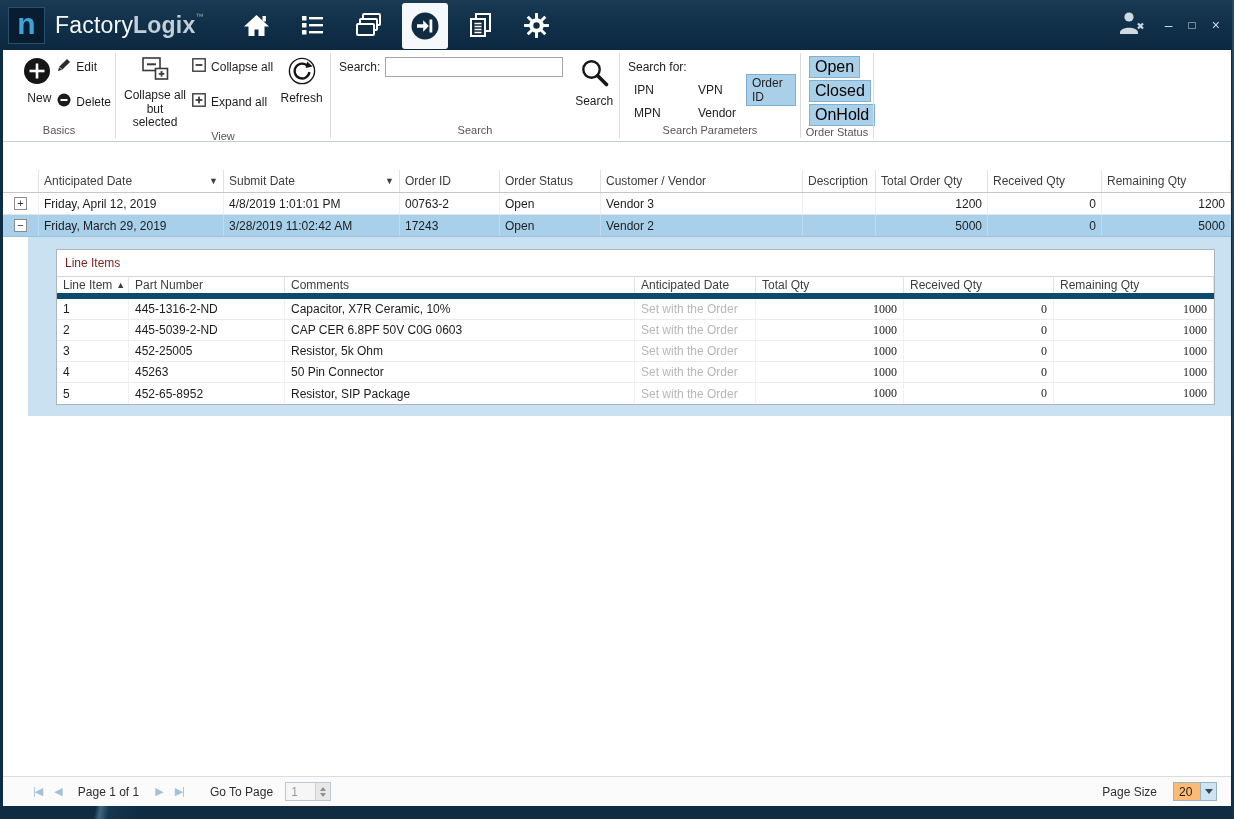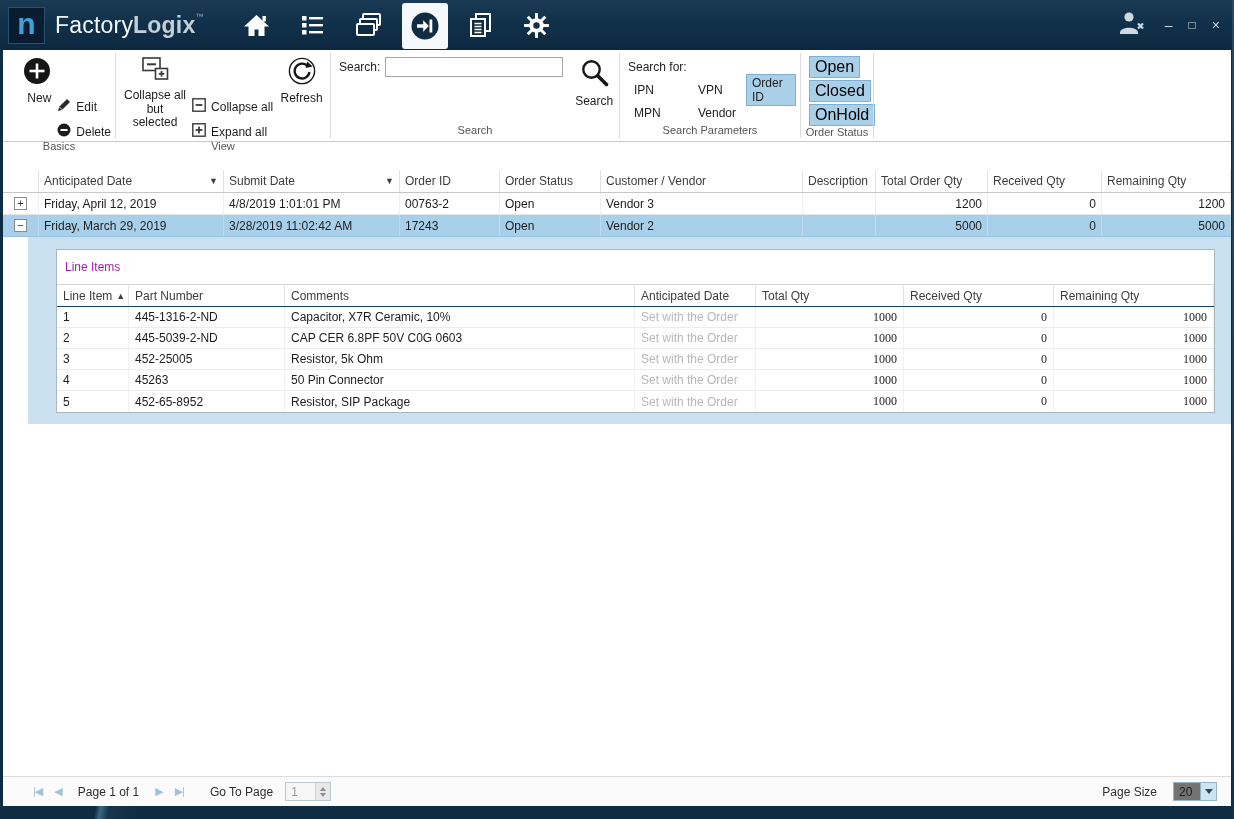--- a/index.html
+++ b/index.html
@@ -48,21 +48,21 @@
   .rdiv { width:1px; background:#dcdcdc; margin:3px 0; flex:none; }
   .g-basics { width:112px; }
   .g-view { width:214px; }
   .g-search { width:288px; }
   .g-params { width:180px; }
   .g-status { width:72px; }
   .rb-big {
     display:flex; flex-direction:column; align-items:center; text-align:center;
     font-size:12px; color:#1d1d1d; gap:3px; padding-top:2px; cursor:pointer; line-height:1.15;
   }
-  .rb-col { display:flex; flex-direction:column; gap:8px; padding-top:3px; margin-left:6px;margin-top:40px; }
+  .rb-col { display:flex; flex-direction:column; gap:18px; padding-top:3px; margin-left:6px; }
   .rb-small { display:flex; align-items:center; gap:5px; font-size:12px; color:#1d1d1d; cursor:pointer; white-space:nowrap; }
   .w-new { width:42px;align-items:flex-end; }
   .w-cabs { width:66px; }
   .w-refresh { width:52px; margin-left:4px; }
   .search-lbl { font-size:12px; color:#222; margin-top:5px; }
   .search-input { width:204px; height:20px; margin:2px 0 0 5px; border:1px solid #a5a5a5; font-size:12px; padding:0 4px; font-family:"Liberation Sans",sans-serif; }
   .search-btn { margin-left:10px; width:48px; }
   .sp-grid { display:grid; grid-template-columns:64px 54px auto; grid-auto-rows:23px; align-items:center; font-size:12px; color:#222; }
   .sp-title { grid-column:1 / 4; }
   .sp-opt { cursor:pointer; justify-self:start; padding:1px 5px; border:1px solid transparent; }
@@ -81,23 +81,23 @@
   .gr.selected .cell { border-right-color:rgba(255,255,255,0.25); }
   .cell.num { justify-content:flex-end; }
   .cell.gutter { padding:0; justify-content:center; }
   .expander {
     width:13px; height:13px; border:1px solid #8b8b8b; background:#fff;
     font-size:11px; line-height:11px; text-align:center; color:#333; cursor:pointer;
   }
   
   .expand-panel { flex:none; margin-left:25px; background:#c9e1f1; padding:12px 16px 11px 28px; }
   .li-box { background:#fff; border:1px solid #aeb6bd; --licols:72px 156px 350px 121px 148px 150px 1fr; }
-  .li-title { height:35px; border-bottom:1px solid #d6d6d6; display:flex; align-items:center; padding:0 8px; font-size:12px; color:#a21caf; }
+  .li-title { height:27px; border-bottom:1px solid #d6d6d6; display:flex; align-items:center; padding:0 8px; font-size:12px; color:#7f1d1d; }
   .li-head, .li-row { display:grid; grid-template-columns:var(--licols); font-size:12px; }
-  .li-head { height:22px; border-bottom:1px solid #0c4a6e; color:#3d3d3d; }
+  .li-head { height:22px; border-bottom:6px solid #0c4a6e; color:#3d3d3d; }
   .lhc { display:flex; align-items:center; padding:0 6px; border-right:1px solid #e4e4e4; overflow:hidden; white-space:nowrap; cursor:pointer; }
   .li-row { height:21px; border-bottom:1px solid #ebebeb; color:#1c1c1c; cursor:pointer; }
   .li-row:last-child { border-bottom:none; }
   .lc { display:flex; align-items:center; padding:0 6px; border-right:1px solid #f1f1f1; overflow:hidden; white-space:nowrap; }
   .lc.num { justify-content:flex-end;font-family:Liberation Serif, serif; }
   .lc.muted { color:#b7b7b7; }
   .filler { flex:1; background:#fff; }
   
   .pager {
     flex:none; height:30px; border-top:1px solid #dcdcdc; background:#fbfbfb;
@@ -105,21 +105,21 @@
   }
   .pg-btn { color:#a3c2d6; font-size:11px; letter-spacing:-1px; cursor:pointer; user-select:none; }
   .pg-label { margin:0 4px; }
   .goto-label { margin-left:14px; }
   .goto-box { width:46px; height:19px; border:1px solid #bdc7cd; background:#f6f6f6; display:flex; align-items:stretch; cursor:text; }
   .goto-val { flex:1; color:#9b9b9b; font-size:12px; display:flex; align-items:center; padding-left:5px; }
   .spin { width:15px; background:#e8e8e8; border-left:1px solid #cfcfcf; display:flex; flex-direction:column; align-items:center; justify-content:center; gap:2px; cursor:pointer; }
   .tri-up { width:0; height:0; border-left:3.5px solid transparent; border-right:3.5px solid transparent; border-bottom:4px solid #8f8f8f; }
   .tri-dn-s { width:0; height:0; border-left:3.5px solid transparent; border-right:3.5px solid transparent; border-top:4px solid #8f8f8f; }
   .spacer { flex:1; }
-  .select { width:44px; height:19px; border:1px solid #96b4c8; background:#737373; display:flex; align-items:stretch; cursor:pointer; margin-left:4px; }
+  .select { width:44px; height:19px; border:1px solid #96b4c8; background:#fdba74; display:flex; align-items:stretch; cursor:pointer; margin-left:4px; }
   .sel-val { flex:1; display:flex; align-items:center; padding-left:5px; font-size:12px; color:#1c1c1c; }
   .sel-btn { width:16px; background:#cfe4f2; border-left:1px solid #96b4c8; display:flex; align-items:center; justify-content:center; }
   .tri-dn { width:0; height:0; border-left:4px solid transparent; border-right:4px solid transparent; border-top:5px solid #2d4a5c; }
   
   .bottom-accent {
     position:absolute; bottom:0; left:20px; width:170px; height:13px;
     background:linear-gradient(100deg, rgba(0,0,0,0) 44%, #3c6783 47%, #16364e 52%, rgba(0,0,0,0) 70%);
     pointer-events:none;
   }
   .edge-glow { position:absolute; top:0; right:0; width:2px; bottom:0; background:linear-gradient(180deg,#274a63,#12314a); pointer-events:none; }

